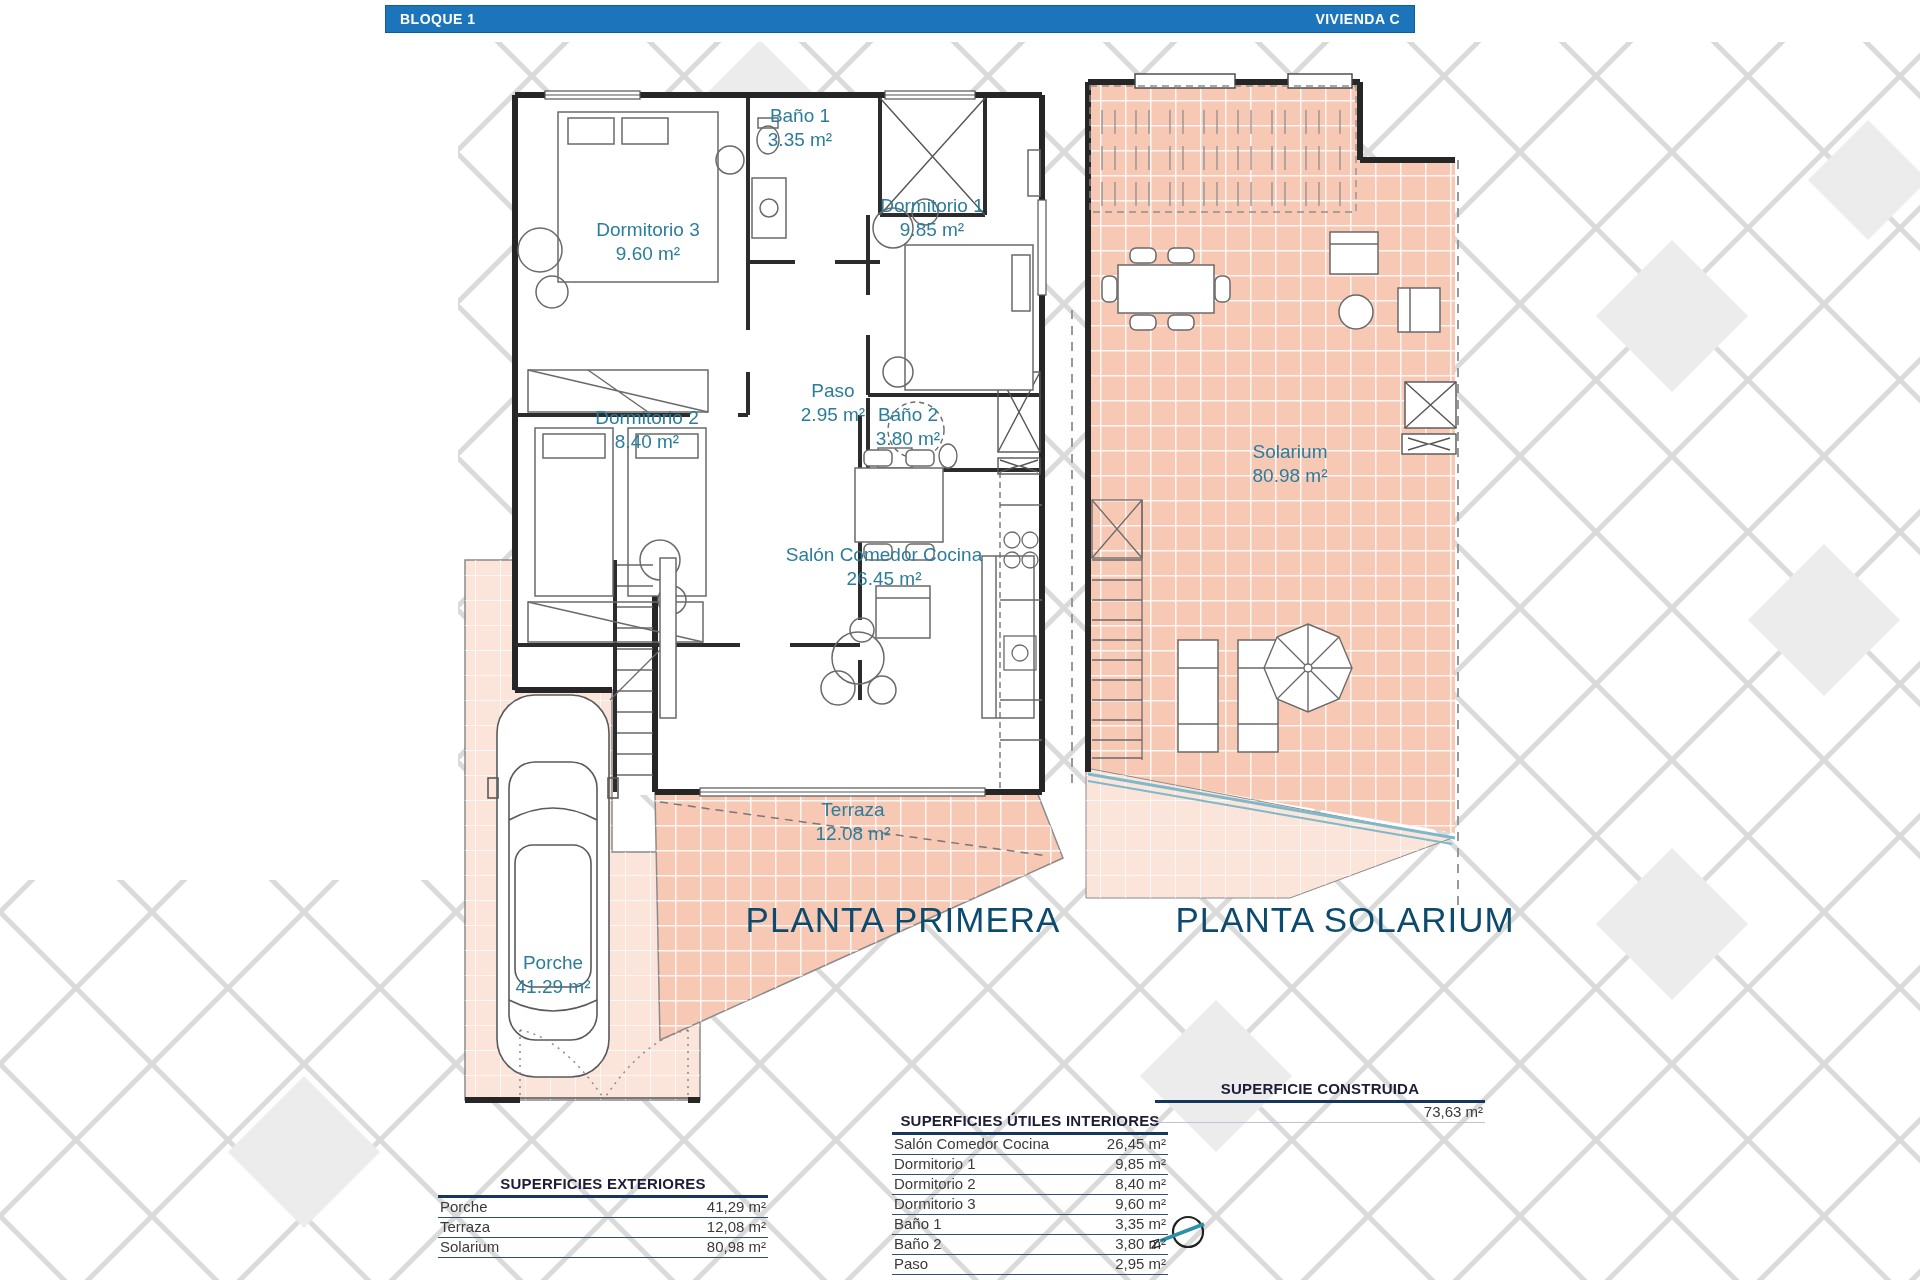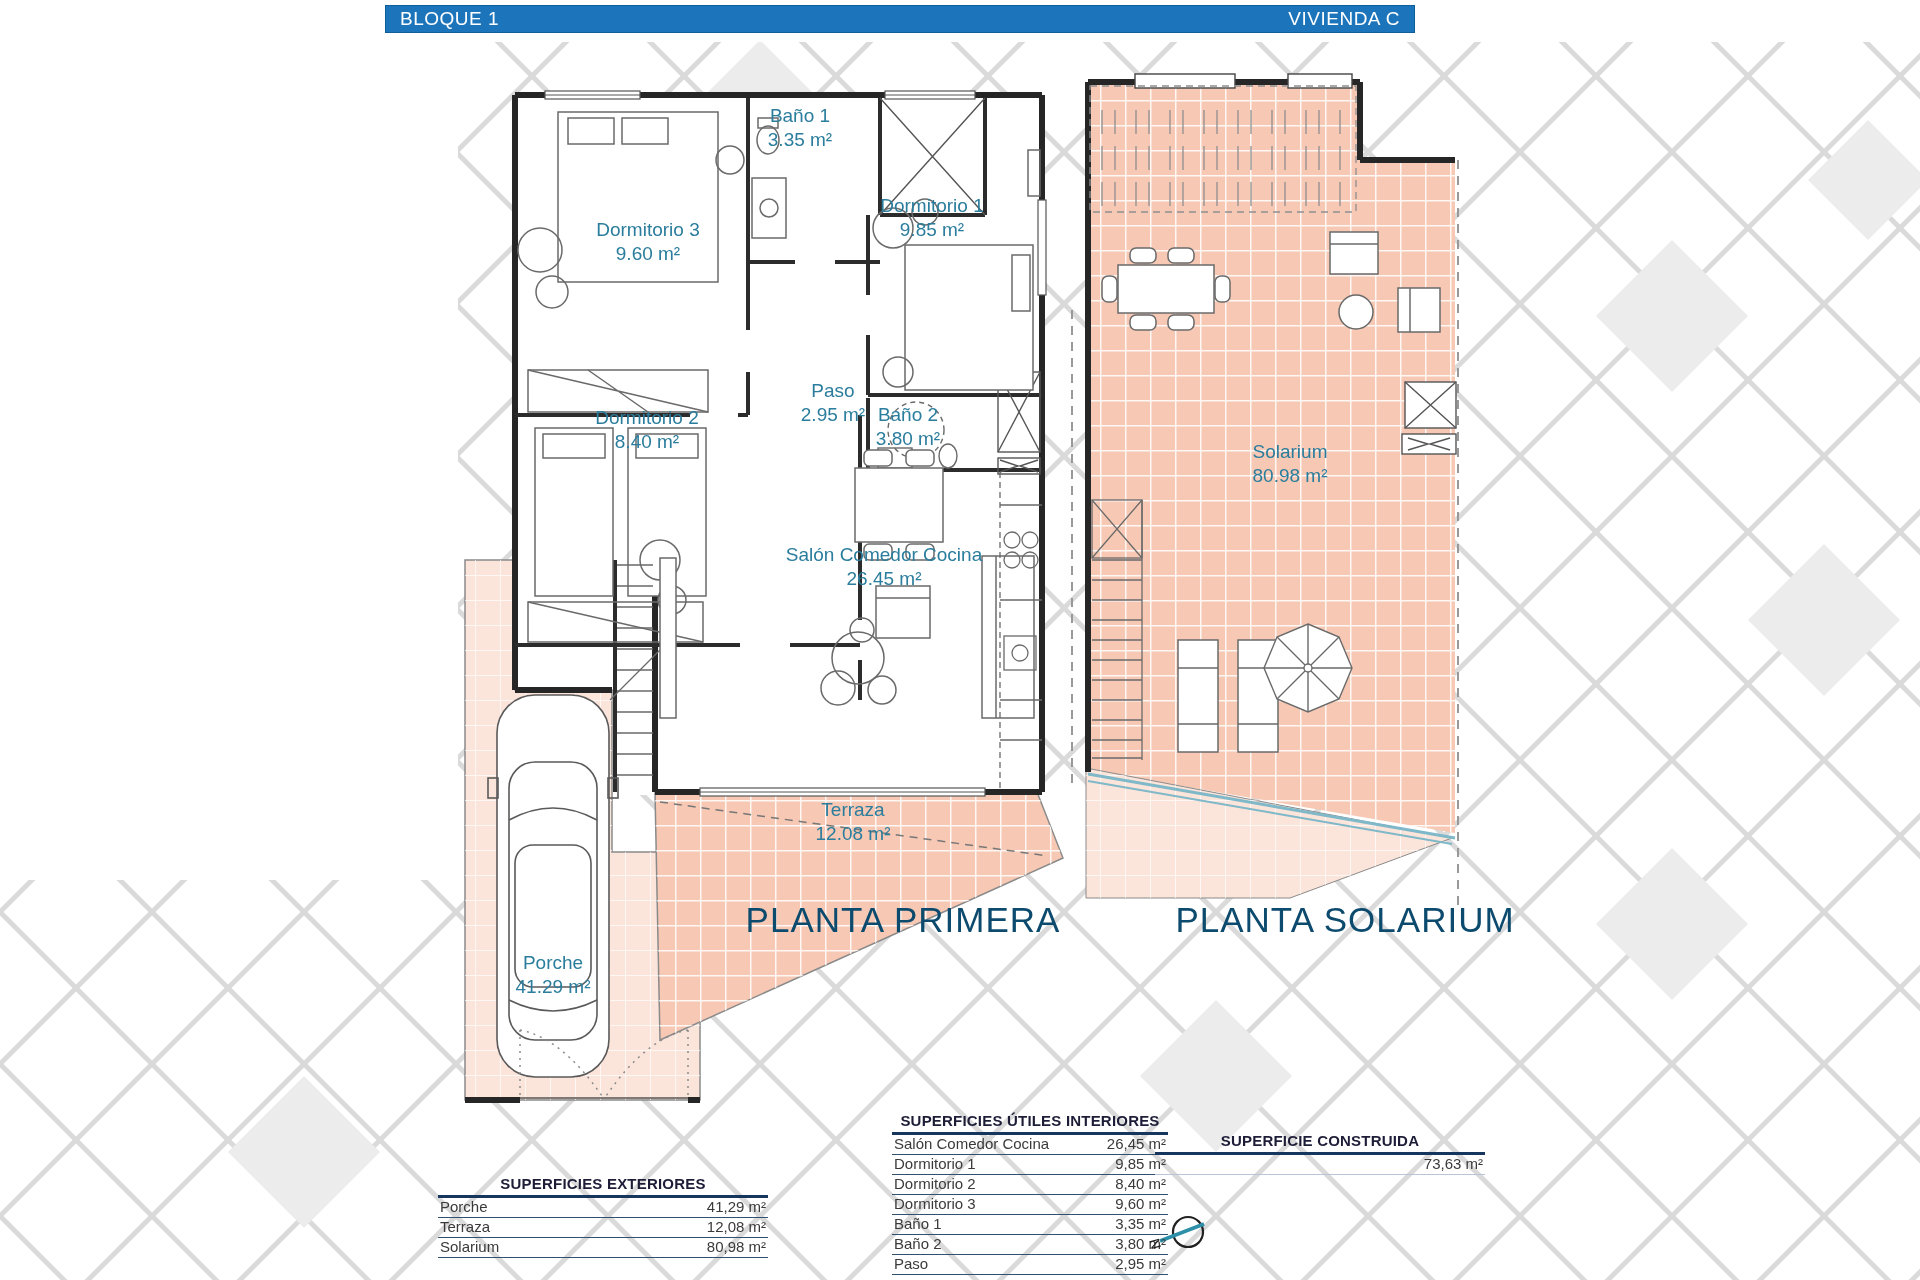--- a/index.html
+++ b/index.html
@@ -3,39 +3,39 @@
 <meta charset="utf-8">
 <style>
   html,body{margin:0;padding:0;background:#ffffff;}
   #sheet{position:relative;width:1920px;height:1280px;background:#ffffff;overflow:hidden;
          font-family:"Liberation Sans","DejaVu Sans",sans-serif;}
   svg{position:absolute;left:0;top:0;}
   
   #titlebar{position:absolute;left:385px;top:5px;width:1030px;height:28px;background:#1c75bb;
             border:1px solid #0f5e9c;display:flex;align-items:center;justify-content:space-between;
             padding:0 14px;box-sizing:border-box;z-index:5;}
-  #titlebar span{color:#ffffff;font-weight:normal;font-size:19px;letter-spacing:.5px;}
+  #titlebar span{color:#ffffff;font-weight:bold;font-size:14px;letter-spacing:.5px;}
   
   .room-label{position:absolute;transform:translateX(-50%);text-align:center;color:#2b7d9d;
               font-size:19px;line-height:24px;white-space:nowrap;z-index:4;}
   .plan-title{position:absolute;transform:translate(-50%,-50%);color:#0c4a6e;font-size:35px;
               letter-spacing:1px;white-space:nowrap;z-index:4;}
   #title-primera{left:903px;top:920px;}
   #title-solarium{left:1345px;top:920px;text-align:center;}
   
   .stable{position:absolute;z-index:4;font-size:15px;color:#3a3a3a;}
   .stable .hd{text-align:center;font-weight:bold;color:#1d1d38;padding-bottom:3px;
               border-bottom:3px solid #17365d;font-size:15px;letter-spacing:.2px;}
   .stable .row{display:flex;justify-content:space-between;align-items:baseline;height:19px;
                border-bottom:1.5px solid #31506e;padding:0 2px;}
   .stable .row .v{font-weight:normal;margin-left:8px;}
   .stable.single .row{border-bottom:1px solid #b9c4d6;}
   #table-ext{left:438px;top:1175px;width:330px;}
   #table-int{left:892px;top:1112px;width:276px;}
-  #table-con{left:1155px;top:1132px;width:330px;}
+  #table-con{left:1155px;top:1080px;width:330px;}
   
   #north-label{position:absolute;left:1150px;top:1236px;color:#222;font-size:14px;z-index:4;
                transform:rotate(-105deg);}
 </style>
 </head>
 <body>
 
 <div id="sheet">
 
 <svg width="1920" height="1280" viewBox="0 0 1920 1280">

